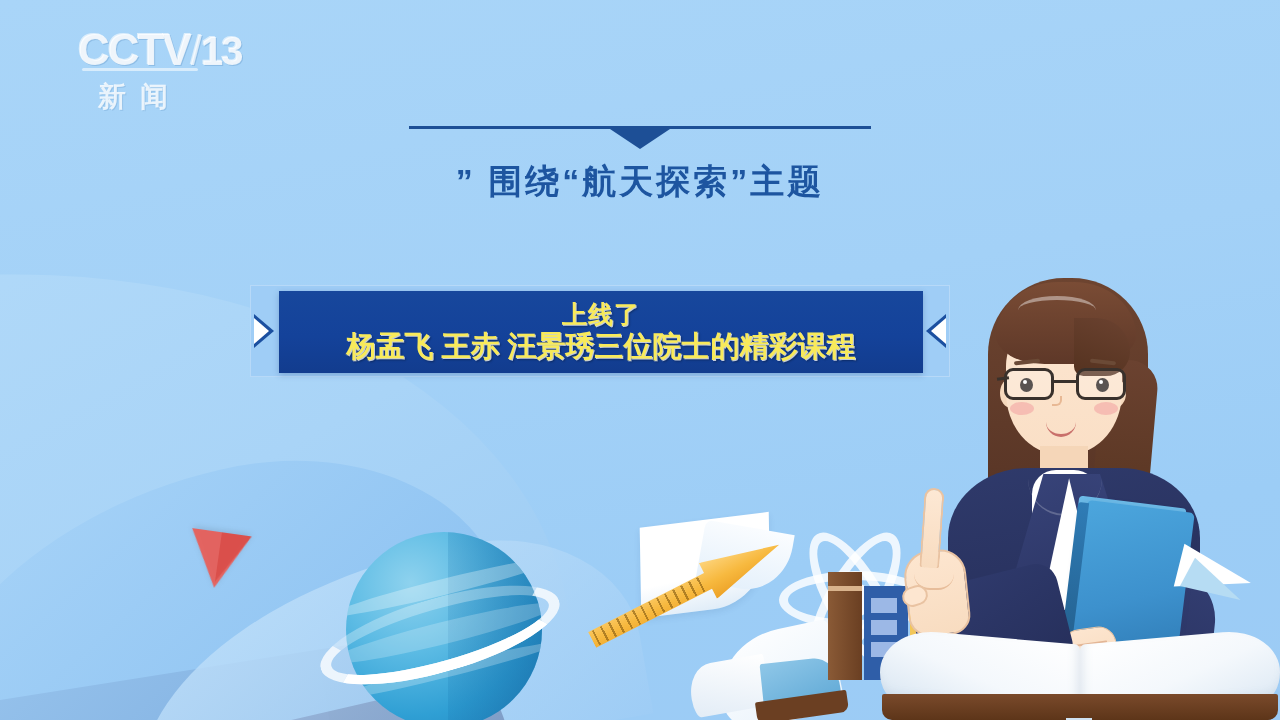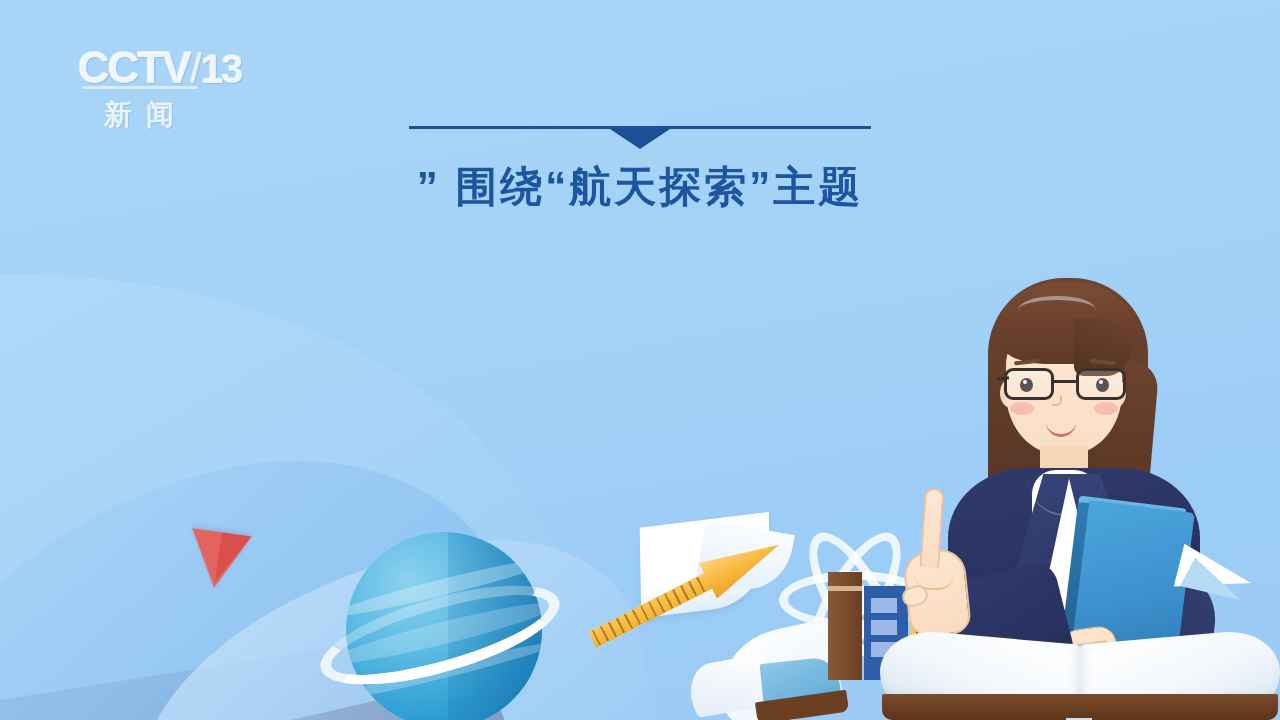--- a/index.html
+++ b/index.html
@@ -399,32 +399,32 @@
     background:linear-gradient(180deg,#2e79b3,#246architect);
     background:linear-gradient(180deg,#2f7cb6,#24618f);
     border-radius:3px 0 0 3px;
   }
   .t-book-top{
     position:absolute;left:178px;top:252px;width:108px;height:16px;
     background:#6dbbe8;border-radius:4px;transform:rotate(7deg);
   }
 
   
-  .logo { position:absolute; left:78px; top:46px; width:150px; height:98px; }
+  .logo { position:absolute; left:78px; top:28px; width:150px; height:98px; }
   .logo .cctv {
     font-size:44px; font-weight:bold; letter-spacing:-2px;
     color:rgba(255,255,255,.82);
     text-shadow:1px 1px 0 rgba(120,170,215,.55), -1px -1px 0 rgba(255,255,255,.6);
     line-height:1;
     font-family:"Liberation Sans","DejaVu Sans",sans-serif;
   }
   .logo .slash { font-size:40px; color:rgba(255,255,255,.7); margin:0 1px; font-weight:400;}
   .logo .num { font-size:40px; }
   .logo .cn {
-    margin-top:7px; margin-left:26px;
+    margin-top:7px; margin-left:20px;
     font-size:28px; letter-spacing:14px; font-weight:bold;
     color:rgba(255,255,255,.80);
     text-shadow:1px 1px 0 rgba(120,170,215,.45);
   }
   .logo .ul { margin-top:-4px; margin-left:4px; width:116px; height:3px;
               background:rgba(255,255,255,.55); border-radius:2px; }
 
   
   .headline {
     position:absolute; left:0; top:112px; width:1280px;
@@ -440,21 +440,21 @@
     background:#1d4f96;
   }
   .hl-rule::after{
     content:""; position:absolute; left:50%; top:3px; margin-left:-30px;
     width:0;height:0;
     border-left:30px solid transparent;
     border-right:30px solid transparent;
     border-top:20px solid #1d4f96;
   }
   .hl-sub {
-    margin-top:30px; font-size:42px; font-weight:bold; color:#1d55a0;
+    margin-top:30px; font-size:34px; font-weight:bold; color:#1d55a0;
     letter-spacing:3px;
   }
 
   
   .banner-wrap {
     position:absolute; left:250px; top:285px; width:700px; height:92px;
     background:#9fcdf6;
     border:1px solid rgba(255,255,255,.25);
   }
   .banner {
@@ -639,14 +639,22 @@
     </div>
     <div class="ul"></div>
     <div class="cn">新闻</div>
   </div>
 
   <div class="headline">
     <div class="hl-rule"></div>
     <div class="hl-sub">” 围绕“航天探索”主题</div>
   </div>
 
+  <div class="banner-wrap">
+    <div class="arrow-l"></div>
+    <div class="arrow-r"></div>
+    <div class="banner">
+      <div class="banner-l1">上线了</div>
+      <div class="banner-l2">杨孟飞 王赤 汪景琇三位院士的精彩课程</div>
+    </div>
+  </div>
 
 </div>
 
 </body></html>

